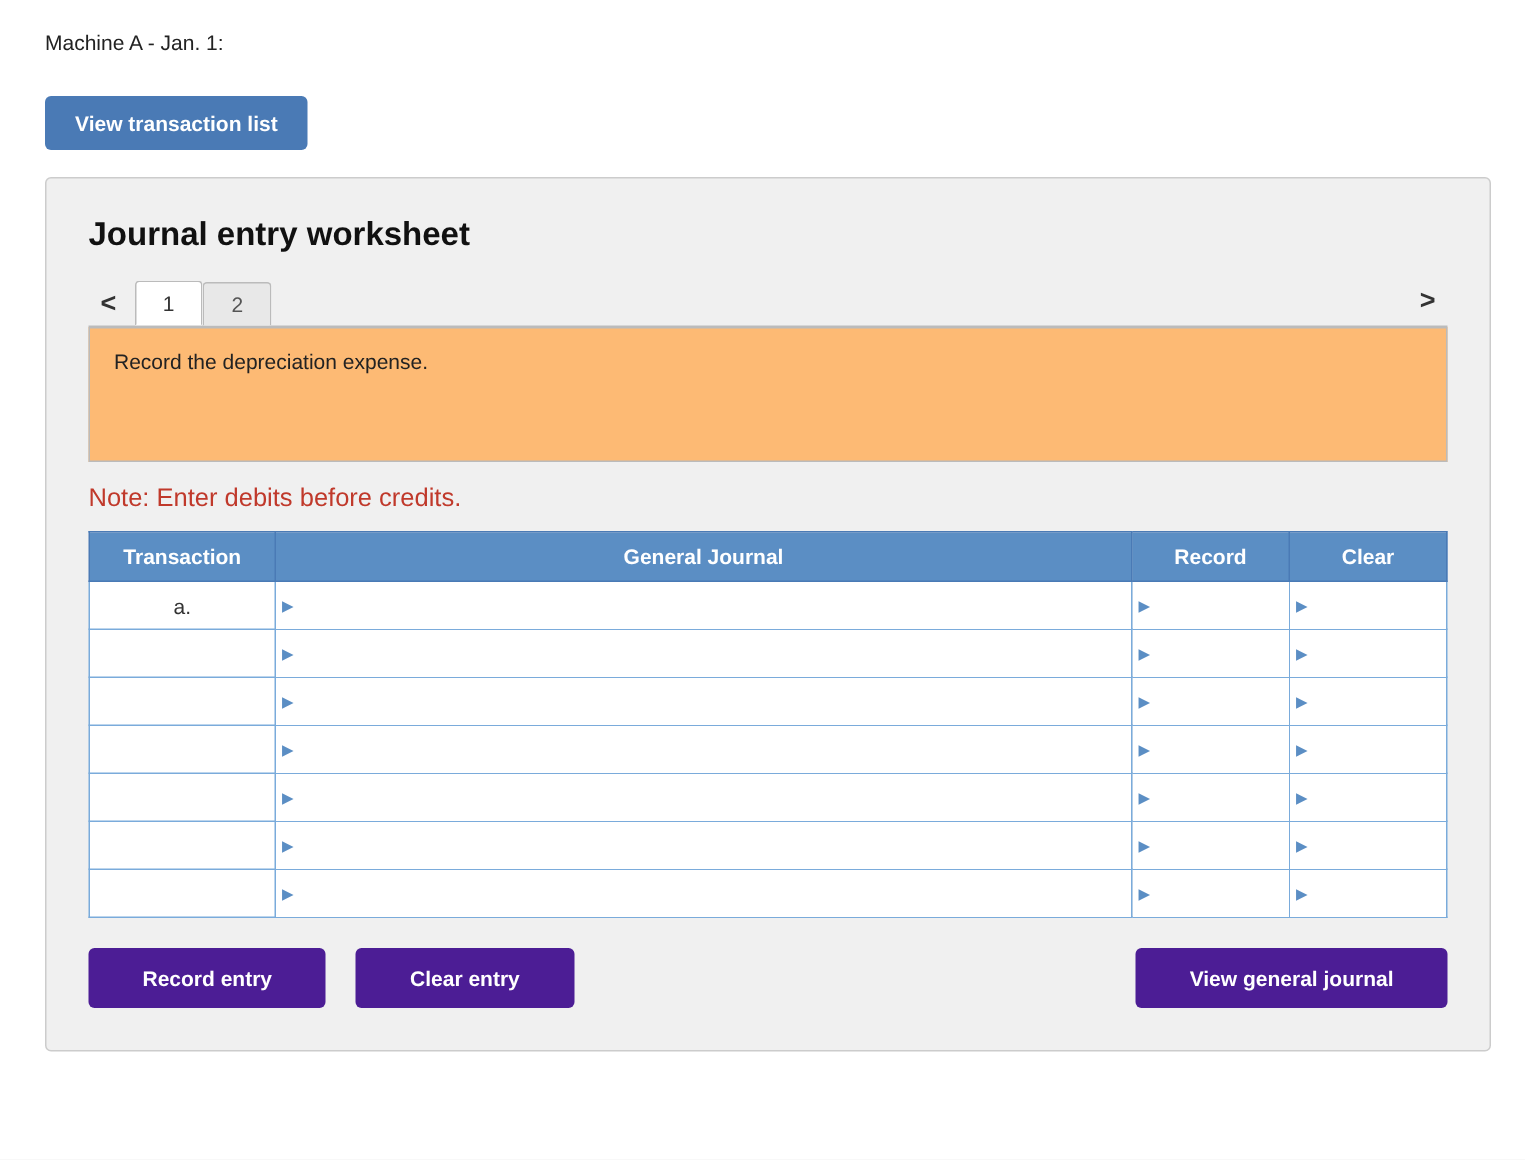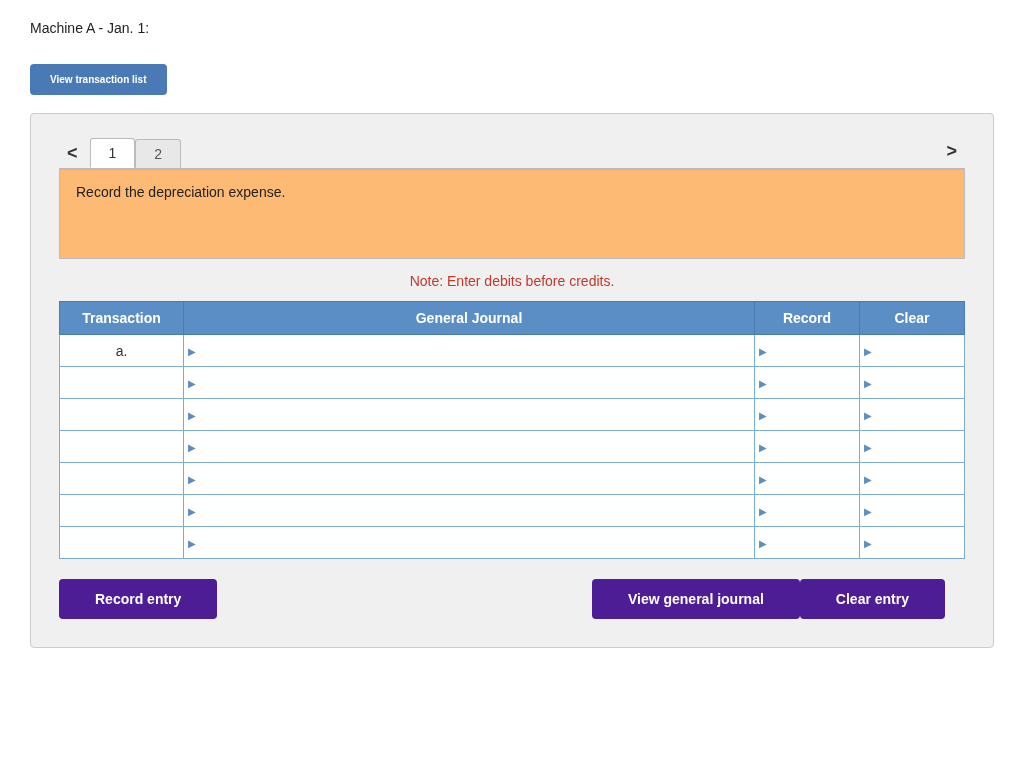--- a/index.html
+++ b/index.html
@@ -20,21 +20,21 @@
       font-size: 14px;
       color: #222;
       margin-bottom: 28px;
     }
 
     .view-transaction-btn {
       background-color: #4a7ab5;
       color: #fff;
       border: none;
       padding: 10px 20px;
-      font-size: 10px;
+      font-size: 14px;
       font-weight: bold;
       cursor: pointer;
       border-radius: 4px;
       margin-bottom: 18px;
     }
 
     .worksheet-container {
       background: #f0f0f0;
       border: 1px solid #ccc;
       border-radius: 4px;
@@ -111,23 +111,22 @@
       padding: 14px 16px;
       margin-top: 0;
       min-height: 90px;
       font-size: 14px;
       color: #222;
       margin-bottom: 14px;
     }
 
     .note-text {
       color: #c0392b;
-      font-size: 14px;
+      font-size: 17px;
       margin-bottom: 12px;
-      text-align: center;
     }
 
     .journal-table {
       width: 100%;
       border-collapse: collapse;
       margin-bottom: 20px;
     }
 
     .journal-table thead tr th {
       background-color: #5b8ec4;
@@ -229,20 +228,21 @@
 <body>
 
 
 
 <p class="page-title">Machine A - Jan. 1:</p>
 
 <button class="view-transaction-btn">View transaction list</button>
 
 <div class="worksheet-container">
 
+  <div class="worksheet-title">Journal entry worksheet</div>
 
   <div class="tabs-wrapper">
     <div class="tabs-nav-area">
       <button class="tab-nav-btn">&lt;</button>
       <div class="tabs">
         <div class="tab active">1</div>
         <div class="tab inactive">2</div>
       </div>
     </div>
     <button class="tab-nav-btn right">&gt;</button>
@@ -304,20 +304,20 @@
           <td class="transaction-cell"></td>
           <td class="gj-cell"></td>
           <td class="debit-cell"></td>
           <td class="credit-cell"></td>
         </tr>
       </tbody>
   </table>
 
   <div class="buttons-row">
     <button class="action-btn">Record entry</button>
+    <button class="action-btn">Clear entry</button>
     <button class="action-btn right">View general journal</button>
-    <button class="action-btn">Clear entry</button>
   </div>
 
 </div>
 
 
 
 
 </body></html>

